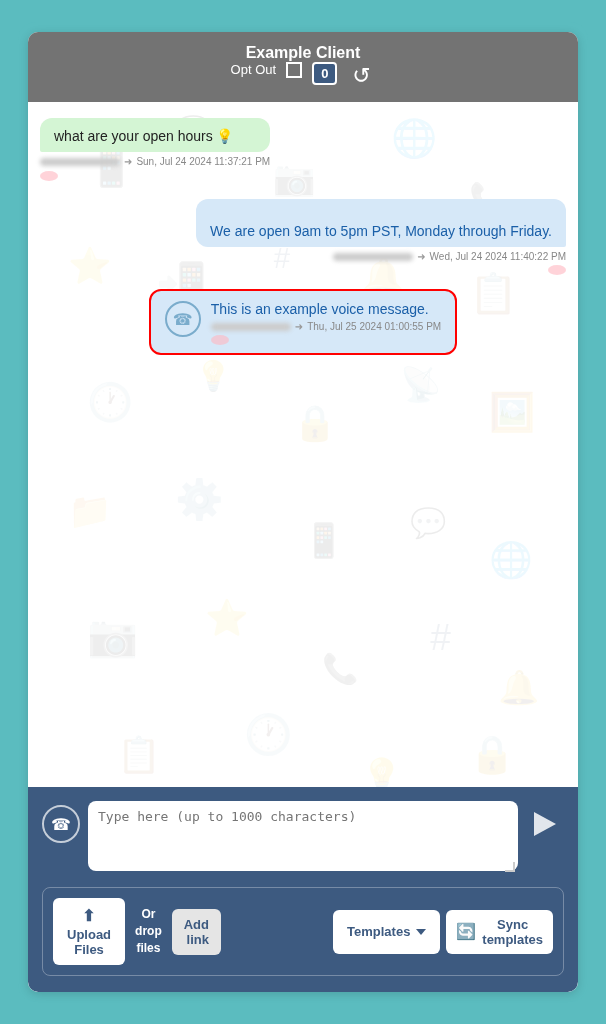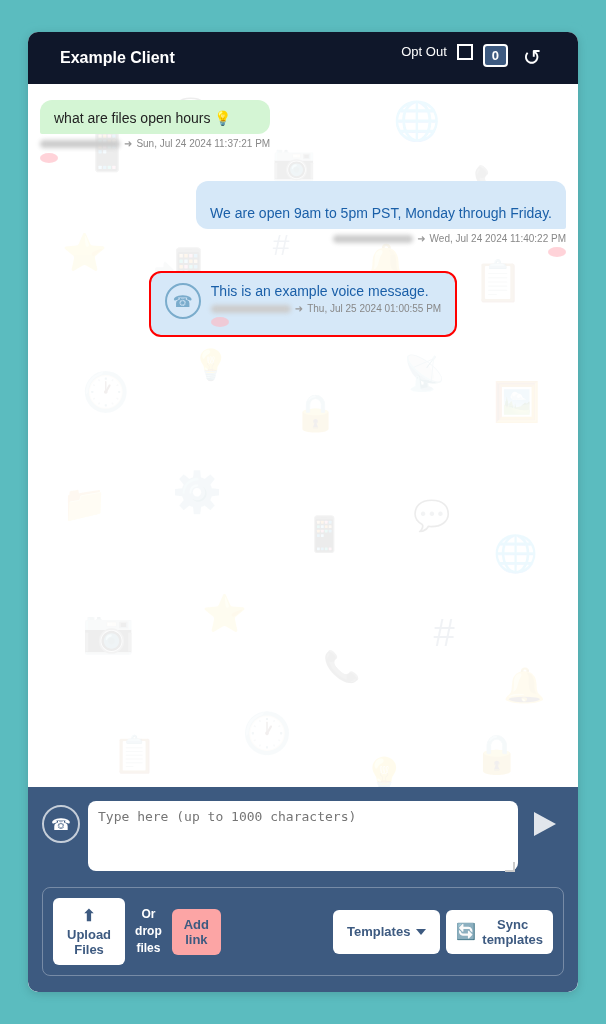--- a/index.html
+++ b/index.html
@@ -25,27 +25,28 @@
     .chat-window {
       flex: 1;
       background: white;
       border-radius: 10px;
       overflow: hidden;
       display: flex;
       flex-direction: column;
       box-shadow: 0 2px 10px rgba(0,0,0,0.15);
     }
     .chat-header {
-      background: #0f172a;
+      background: #737373;
       color: white;
       padding: 12px 32px;
       display: flex;
       align-items: center;
       justify-content: space-between;
       min-height: 52px;
+      flex-direction: column;
     }
     .chat-header-title {
       font-weight: bold;
       font-size: 16px;
     }
     .chat-header-right {
       display: flex;
       align-items: flex-start;
       gap: 10px;
     }
@@ -276,29 +277,30 @@
       font-size: 16px;
     }
     .or-drop {
       color: white;
       font-size: 12px;
       text-align: center;
       line-height: 1.4;
       font-weight: bold;
     }
     .add-link-btn {
-      background: #fca5a5;
+      background: #e5e5e5;
       color: #3d5a80;
       border: none;
       border-radius: 6px;
       padding: 8px 12px;
       font-size: 13px;
       font-weight: bold;
       cursor: pointer;
       white-space: nowrap;
+      text-align: right;
     }
     .templates-col {
       margin-left: auto;
       display: flex;
       flex-direction: row;
       gap: 6px;
       justify-content: center;
     }
     .templates-btn {
       background: white;
@@ -390,21 +392,21 @@
           <text x="190" y="660" font-size="40" fill="#3d5a80">🕐</text>
           <text x="310" y="700" font-size="34" fill="#3d5a80">💡</text>
           <text x="420" y="680" font-size="38" fill="#3d5a80">🔒</text>
         </svg>
       </div>
 
       <div class="messages">
 
         <div class="msg-incoming">
           <div class="msg-bubble-green">
-            <span>what are files open hours 💡</span>
+            <span>what are your open hours 💡</span>
           </div>
           <div class="msg-meta">
             <span class="blurred"></span>
             <span class="arrow">➜</span>
             <span>Sun, Jul 24 2024 11:37:21 PM</span>
           </div>
           <div class="delivered-icon"></div>
         </div>
 
         <div class="msg-outgoing">

